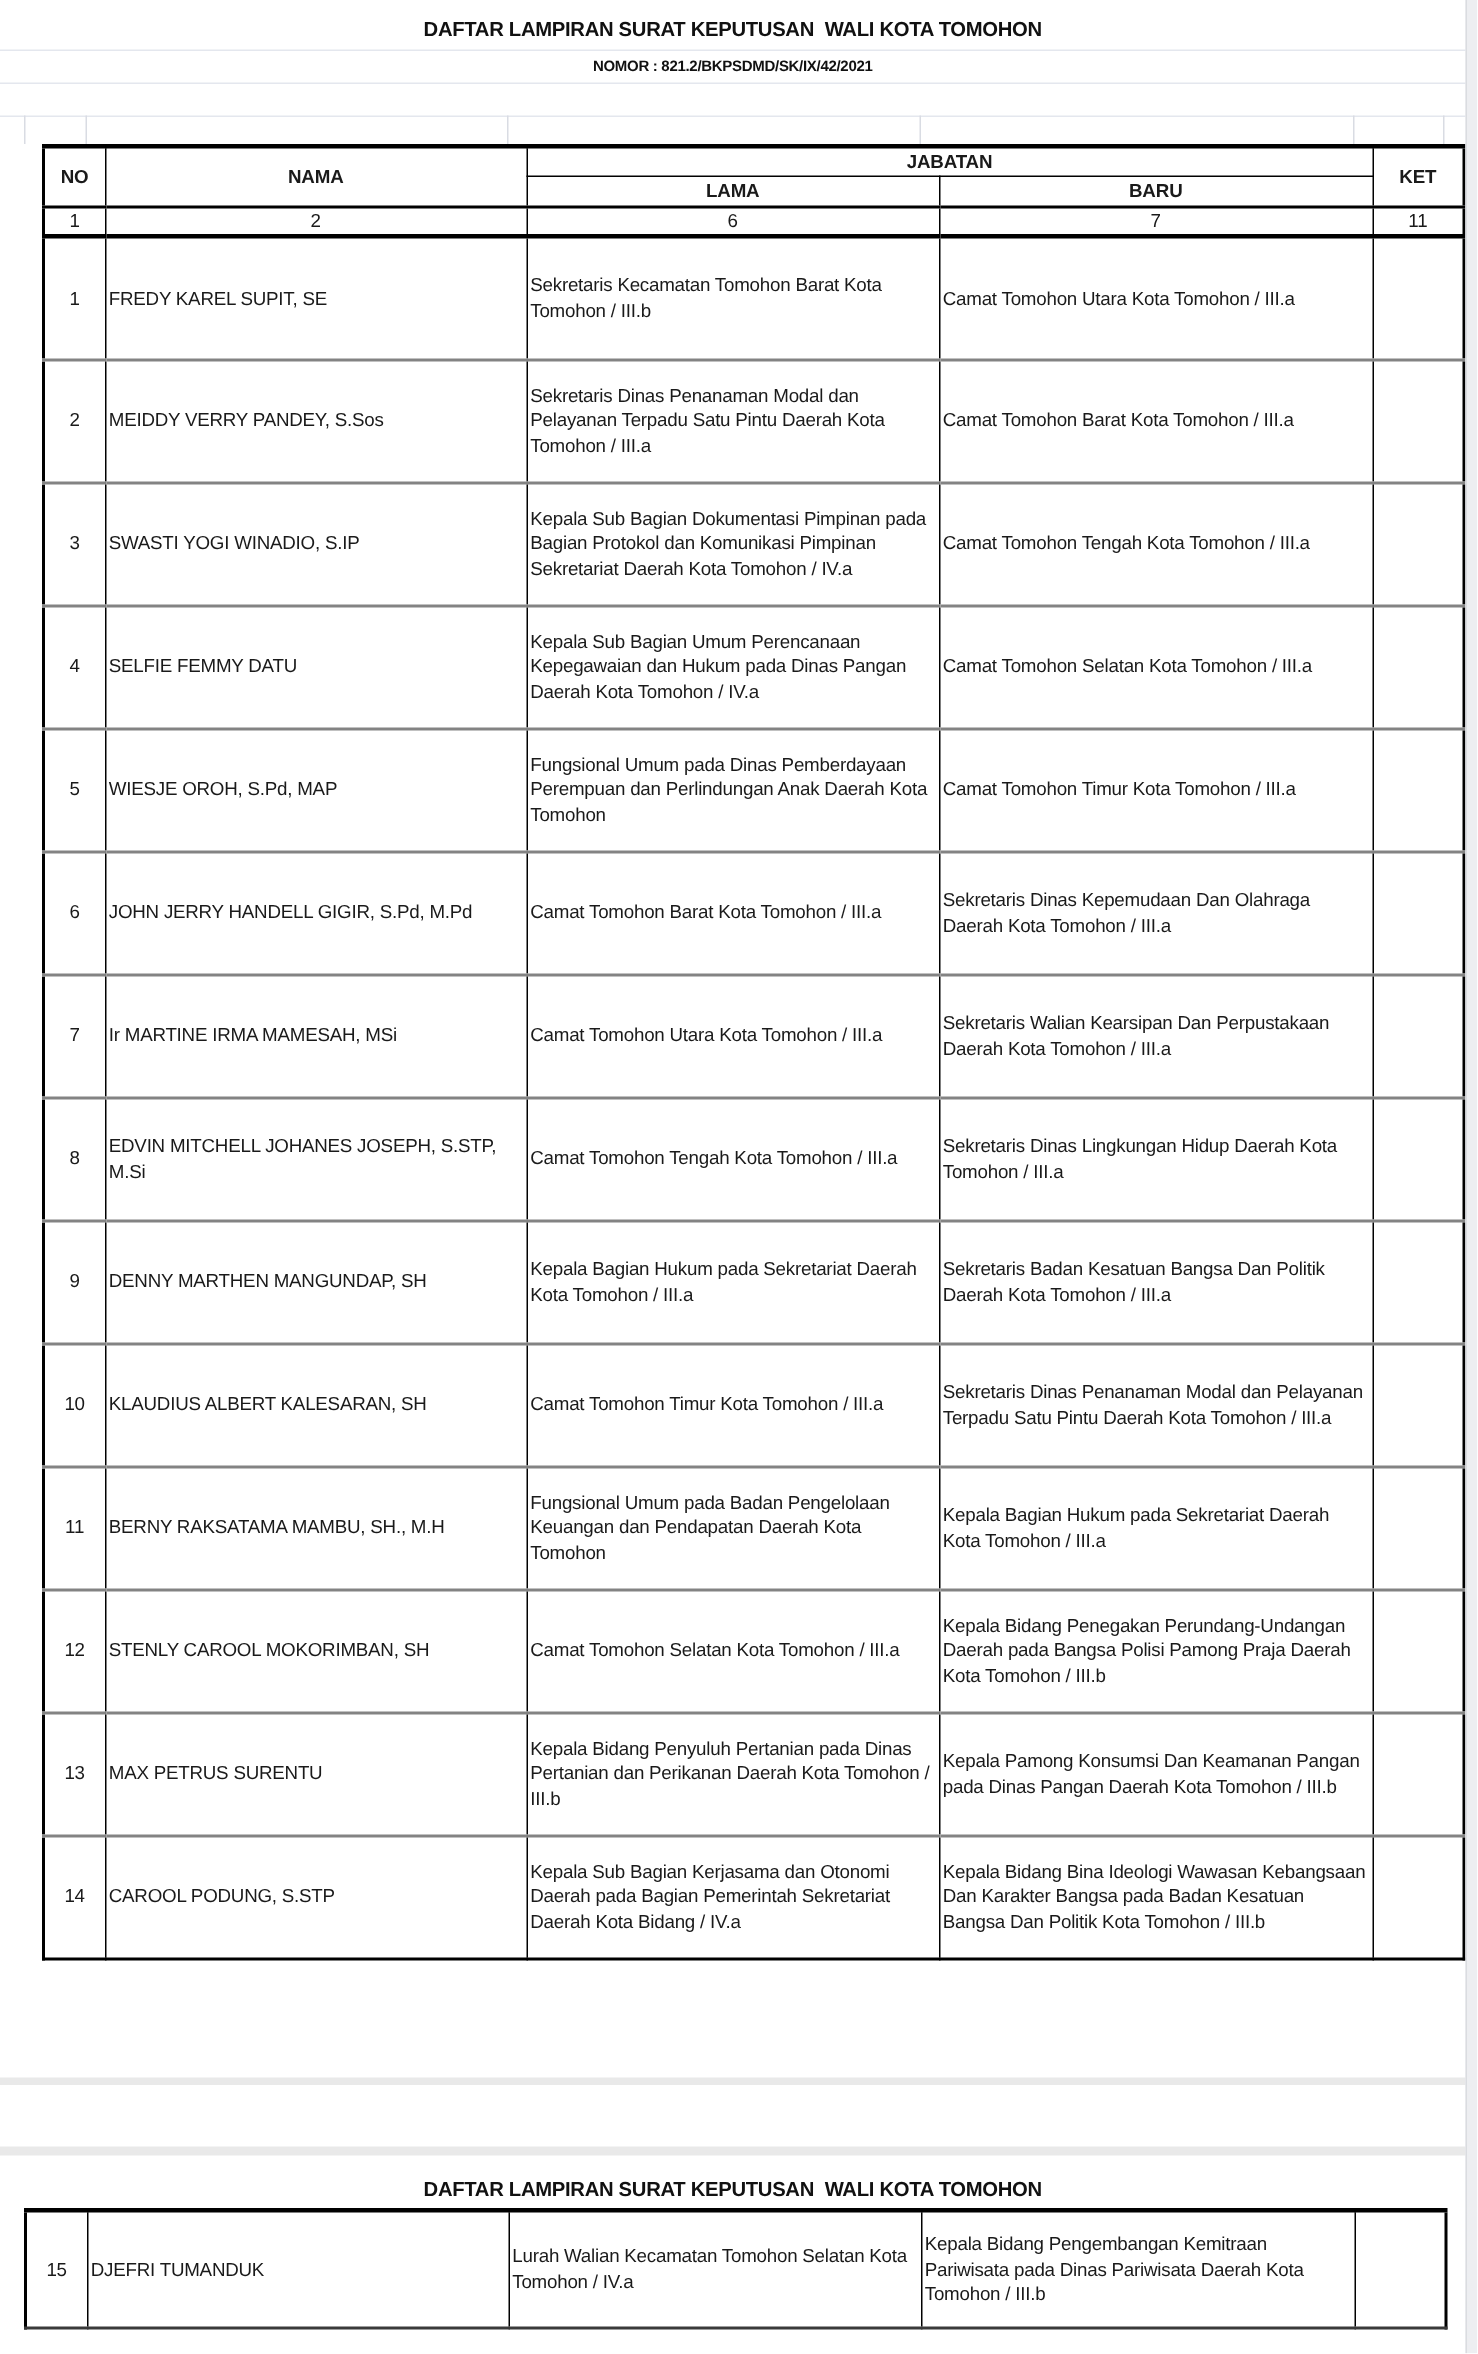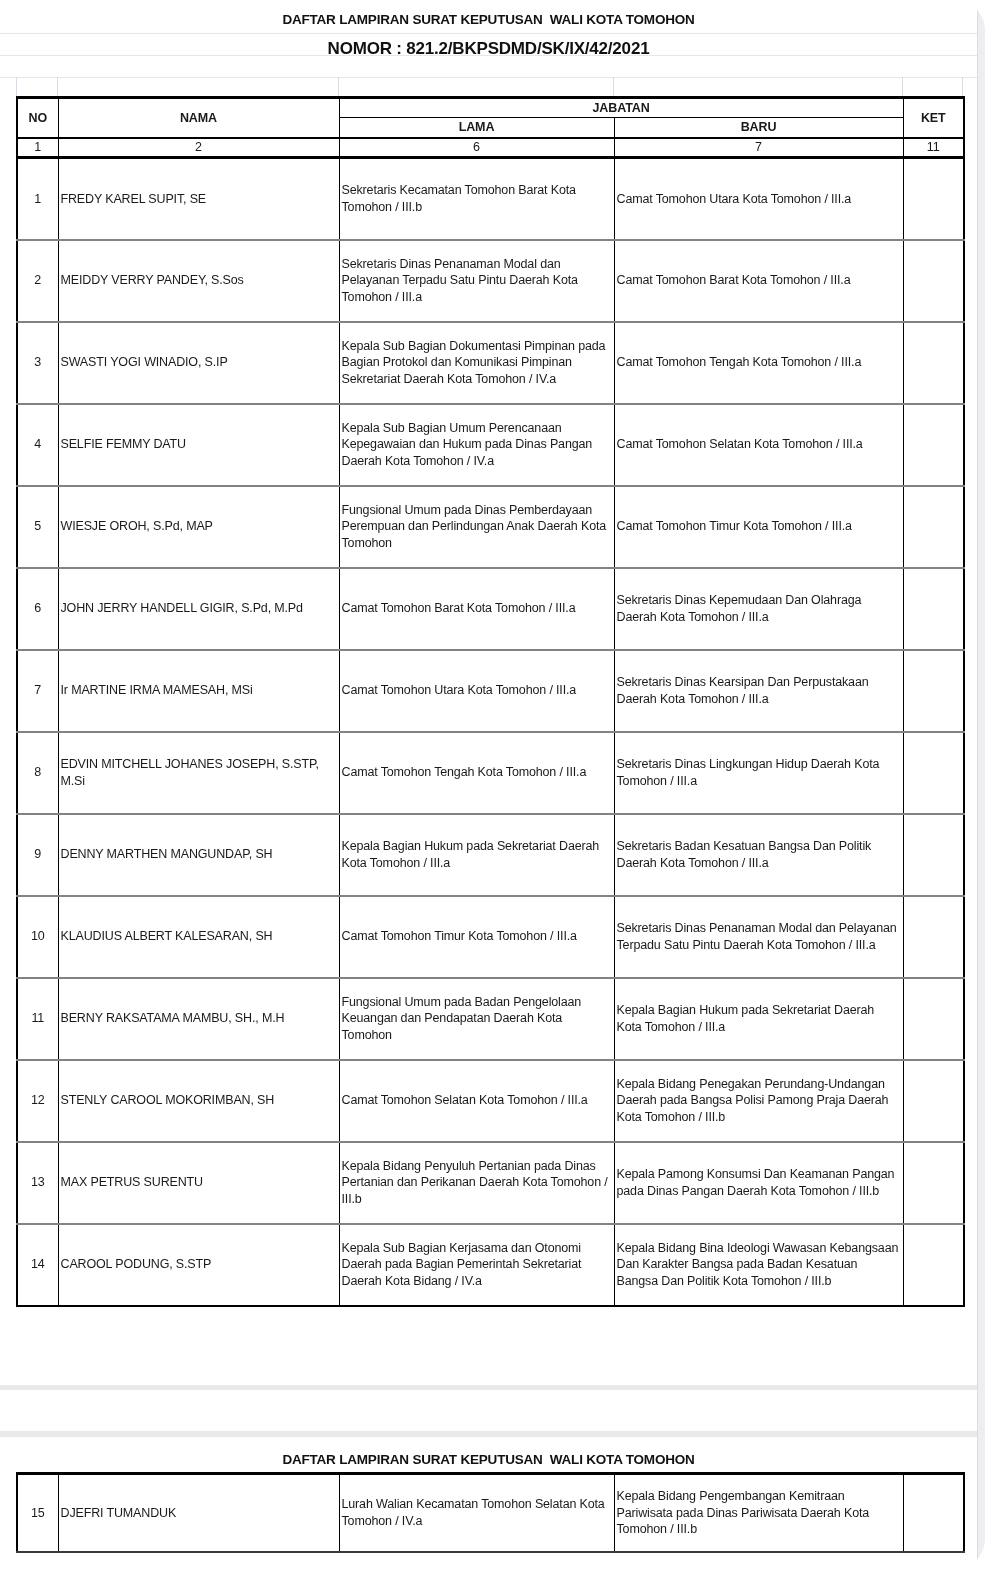--- a/index.html
+++ b/index.html
@@ -5,37 +5,36 @@
   * { margin: 0; padding: 0; box-sizing: border-box; }
   html, body { background: #ffffff; }
   body { font-family: "Liberation Sans", sans-serif; color: #1a1a1a; }
 
   #canvas {
     position: relative;
     width: 985px;
     height: 1569px;
     background: #ffffff;
     overflow: hidden;
-    border-radius: 30px;
   }
 
   
   .doc-title {
     position: absolute;
     left: 0;
     width: 977px;
     text-align: center;
     font-weight: bold;
     font-size: 13.5px;
     letter-spacing: -0.2px;
     white-space: pre;
     color: #111;
   }
   .t1 { top: 12px; }
-  .t2 { top: 39px; font-size: 17px; }
+  .t2 { top: 39px; font-size: 10px; }
   .t3 { top: 61px; font-size: 13px; }
   .t-page2 { top: 1452px; }
 
   
   .gridline-h {
     position: absolute;
     left: 0;
     width: 977px;
     height: 1px;
     background: #e4e7ee;
@@ -74,21 +73,21 @@
 
   
   table.doc-table {
     position: absolute;
     left: 16px;
     border-collapse: collapse;
     table-layout: fixed;
     width: 947px;
     background: #fff;
   }
-  #table-page1 { top: 96px; }
+  #table-page1 { top: 96px; margin-left: 12px; }
   #table-page2 { top: 1472px; }
   table.doc-table { border: 2px solid #000; border-top-width: 3px; }
   #table-page2 { border-bottom: 2px solid #3a3a3a; }
 
   col.w-no   { width: 41px; }
   col.w-nama { width: 281px; }
   col.w-lama { width: 275px; }
   col.w-baru { width: 289px; }
   col.w-ket  { width: 61px; }
 
@@ -211,21 +210,21 @@
       <td class="c-no">6</td>
       <td class="c-text">JOHN JERRY HANDELL GIGIR, S.Pd, M.Pd</td>
       <td class="c-text">Camat Tomohon Barat Kota Tomohon / III.a</td>
       <td class="c-text">Sekretaris Dinas Kepemudaan Dan Olahraga Daerah Kota Tomohon / III.a</td>
       <td class="c-no"></td>
     </tr>
         <tr>
       <td class="c-no">7</td>
       <td class="c-text">Ir MARTINE IRMA MAMESAH, MSi</td>
       <td class="c-text">Camat Tomohon Utara Kota Tomohon / III.a</td>
-      <td class="c-text">Sekretaris Dinas Kearsipan Dan Perpustakaan Daerah Kota Tomohon / III.a</td>
+      <td class="c-text">Sekretaris Walian Kearsipan Dan Perpustakaan Daerah Kota Tomohon / III.a</td>
       <td class="c-no"></td>
     </tr>
         <tr>
       <td class="c-no">8</td>
       <td class="c-text">EDVIN MITCHELL JOHANES JOSEPH, S.STP, M.Si</td>
       <td class="c-text">Camat Tomohon Tengah Kota Tomohon / III.a</td>
       <td class="c-text">Sekretaris Dinas Lingkungan Hidup Daerah Kota Tomohon / III.a</td>
       <td class="c-no"></td>
     </tr>
         <tr>

